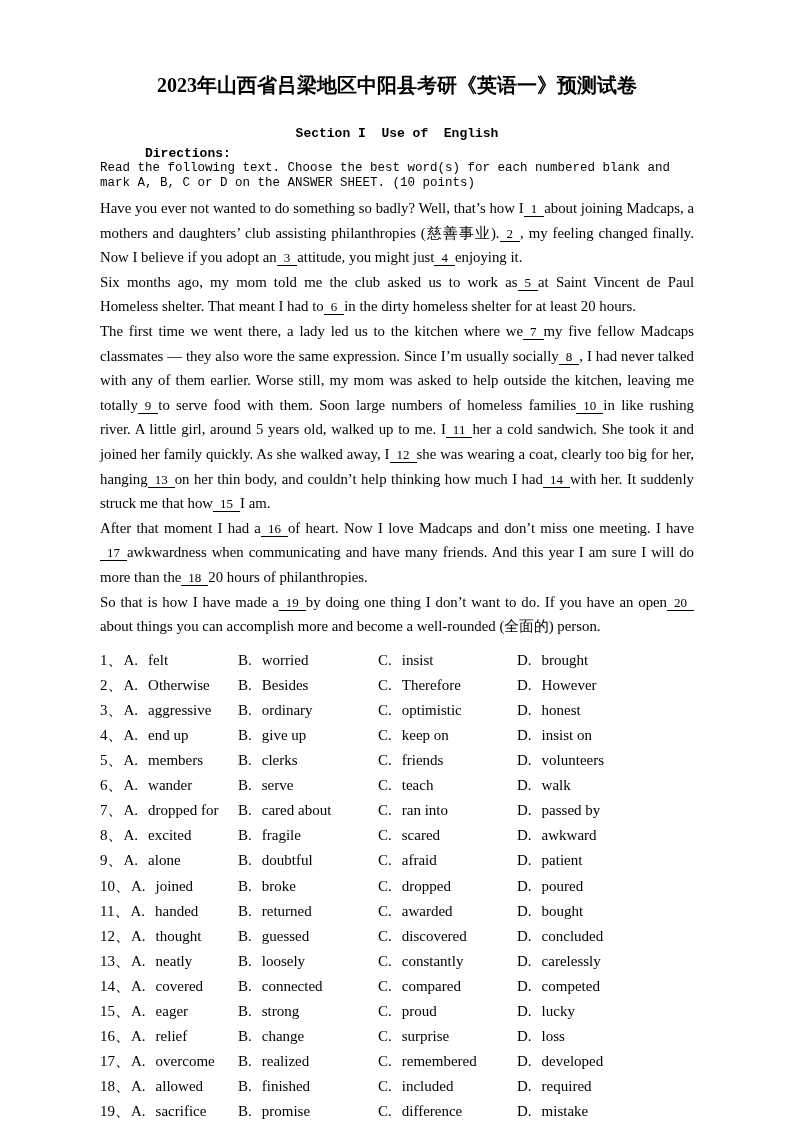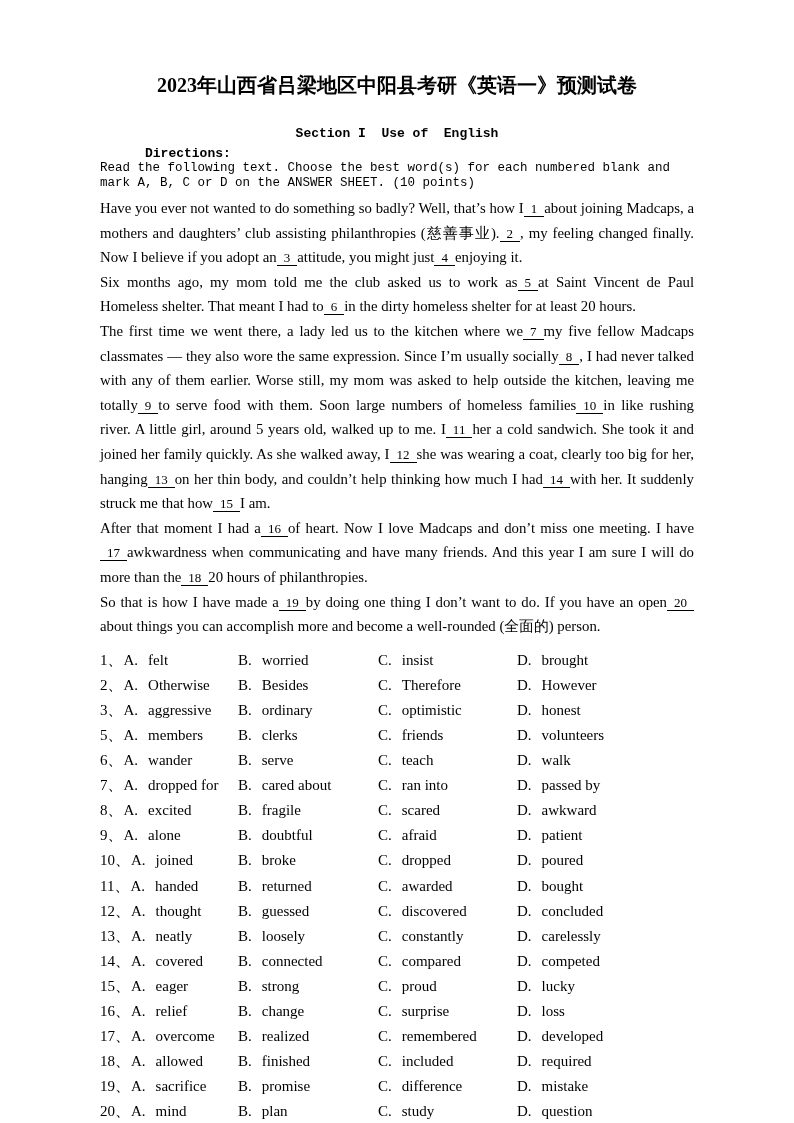--- a/index.html
+++ b/index.html
@@ -111,20 +111,26 @@
         <div class="qcell"><span class="qletter">C.</span><span class="qword">Therefore</span></div>
         <div class="qcell"><span class="qletter">D.</span><span class="qword">However</span></div>
       </div>
       <div class="qrow">
         <div class="qcell"><span class="qnum">3、</span><span class="qletter">A.</span><span class="qword">aggressive</span></div>
         <div class="qcell"><span class="qletter">B.</span><span class="qword">ordinary</span></div>
         <div class="qcell"><span class="qletter">C.</span><span class="qword">optimistic</span></div>
         <div class="qcell"><span class="qletter">D.</span><span class="qword">honest</span></div>
       </div>
       <div class="qrow">
+        <div class="qcell"><span class="qnum">4、</span><span class="qletter">A.</span><span class="qword">end up</span></div>
+        <div class="qcell"><span class="qletter">B.</span><span class="qword">give up</span></div>
+        <div class="qcell"><span class="qletter">C.</span><span class="qword">keep on</span></div>
+        <div class="qcell"><span class="qletter">D.</span><span class="qword">insist on</span></div>
+      </div>
+      <div class="qrow">
         <div class="qcell"><span class="qnum">5、</span><span class="qletter">A.</span><span class="qword">members</span></div>
         <div class="qcell"><span class="qletter">B.</span><span class="qword">clerks</span></div>
         <div class="qcell"><span class="qletter">C.</span><span class="qword">friends</span></div>
         <div class="qcell"><span class="qletter">D.</span><span class="qword">volunteers</span></div>
       </div>
       <div class="qrow">
         <div class="qcell"><span class="qnum">6、</span><span class="qletter">A.</span><span class="qword">wander</span></div>
         <div class="qcell"><span class="qletter">B.</span><span class="qword">serve</span></div>
         <div class="qcell"><span class="qletter">C.</span><span class="qword">teach</span></div>
         <div class="qcell"><span class="qletter">D.</span><span class="qword">walk</span></div>

